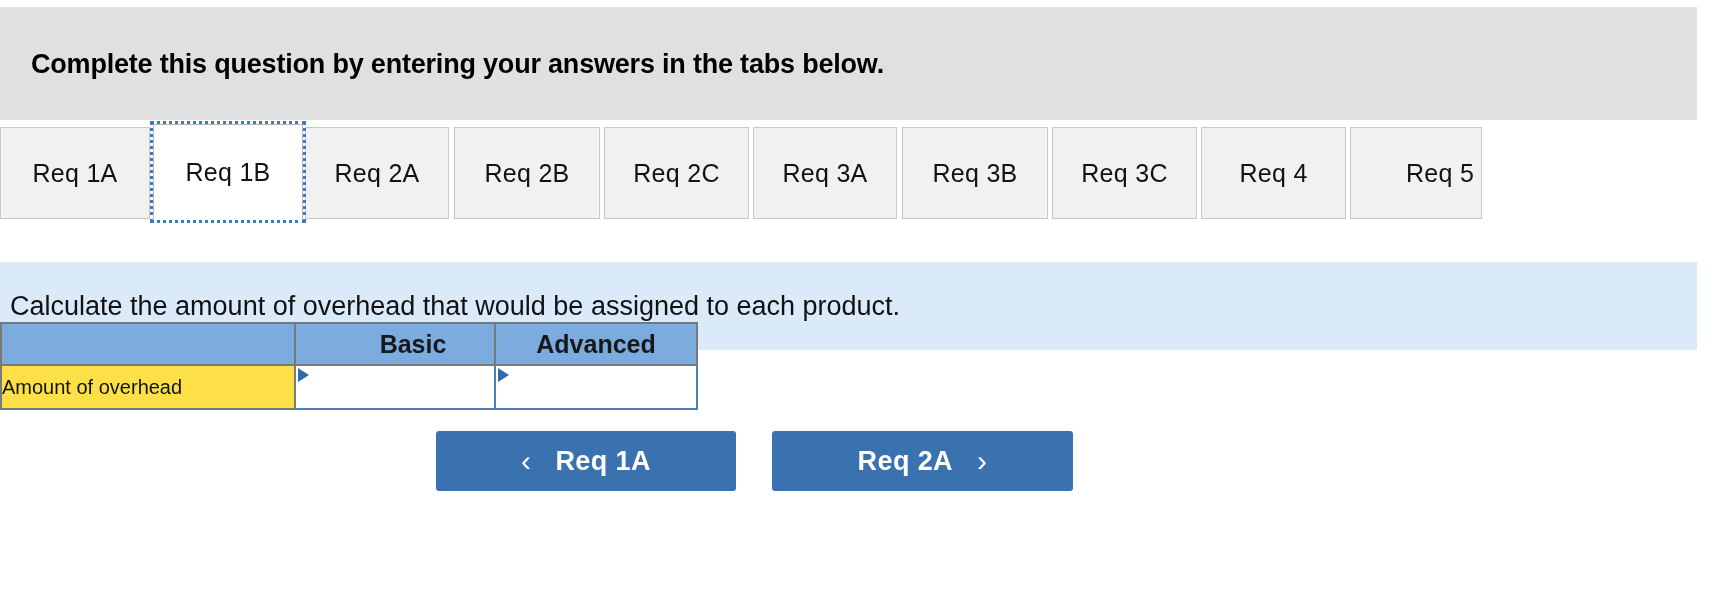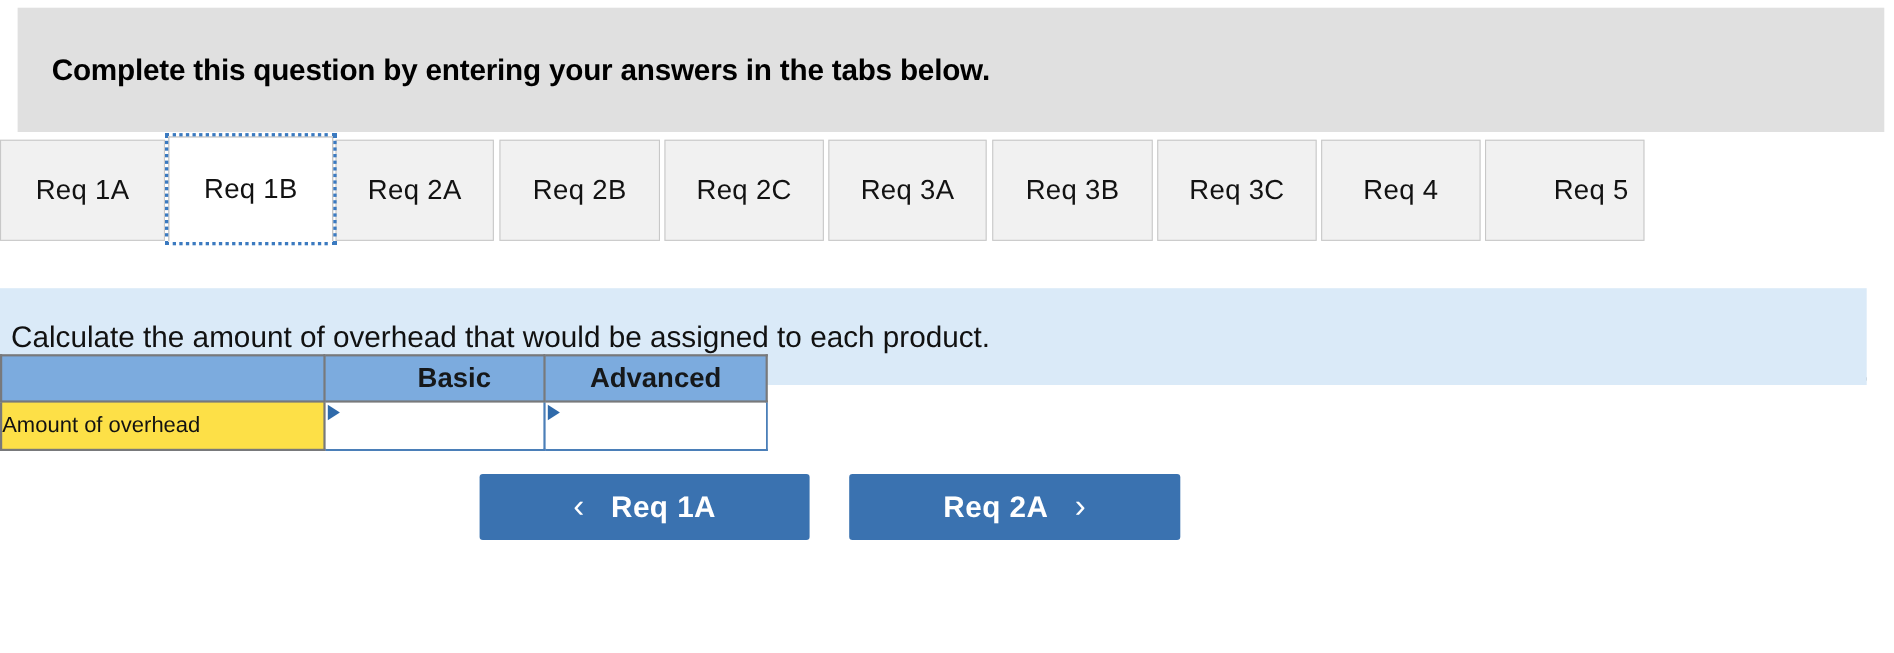--- a/index.html
+++ b/index.html
@@ -12,21 +12,21 @@
     height: 594px;
     font-family: "Liberation Sans", sans-serif;
     color: #000000;
     overflow: hidden;
     position: relative;
   }
 
   
   .banner {
     position: absolute;
-    left: 16px;
+    left: 0;
     top: 7px;
     width: 1697px;
     height: 113px;
     background: #e0e0e0;
     box-sizing: border-box;
   }
   .banner-text {
     position: absolute;
     left: 31px;
     top: 42px;
@@ -221,21 +221,21 @@
     </div>
   <div class="tab" style="left:902px;width:146px;">
       <span>Req 3B</span>
     </div>
   <div class="tab" style="left:1052px;width:145px;">
       <span>Req 3C</span>
     </div>
   <div class="tab" style="left:1201px;width:145px;">
       <span>Req 4</span>
     </div>
-  <div class="tab" style="left:1350px;width:145px;padding-left:48px;">
+  <div class="tab" style="left:1350px;width:132px;padding-left:48px;">
       <span>Req 5</span>
     </div>
 </div>
 
 <div class="instruction">
   <div class="instruction-text">Calculate the amount of overhead that would be assigned to each product.</div>
 </div>
 
 <table class="answer-table">
   <tbody>

